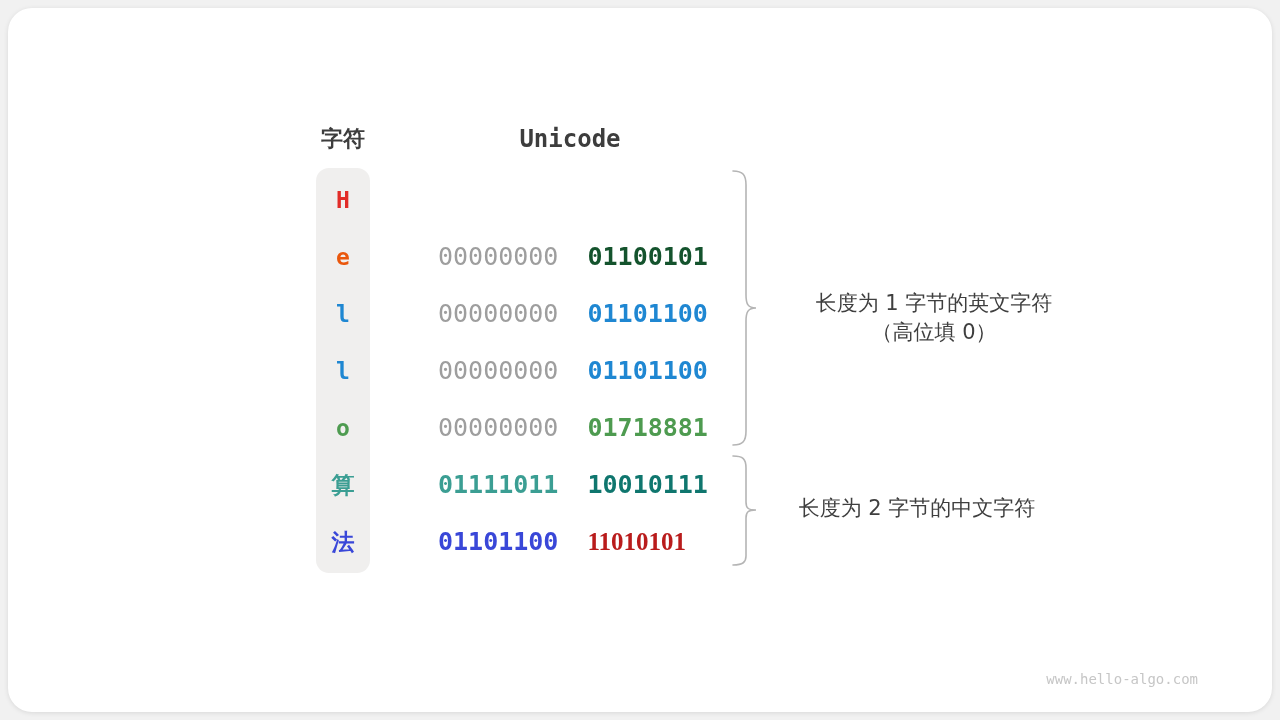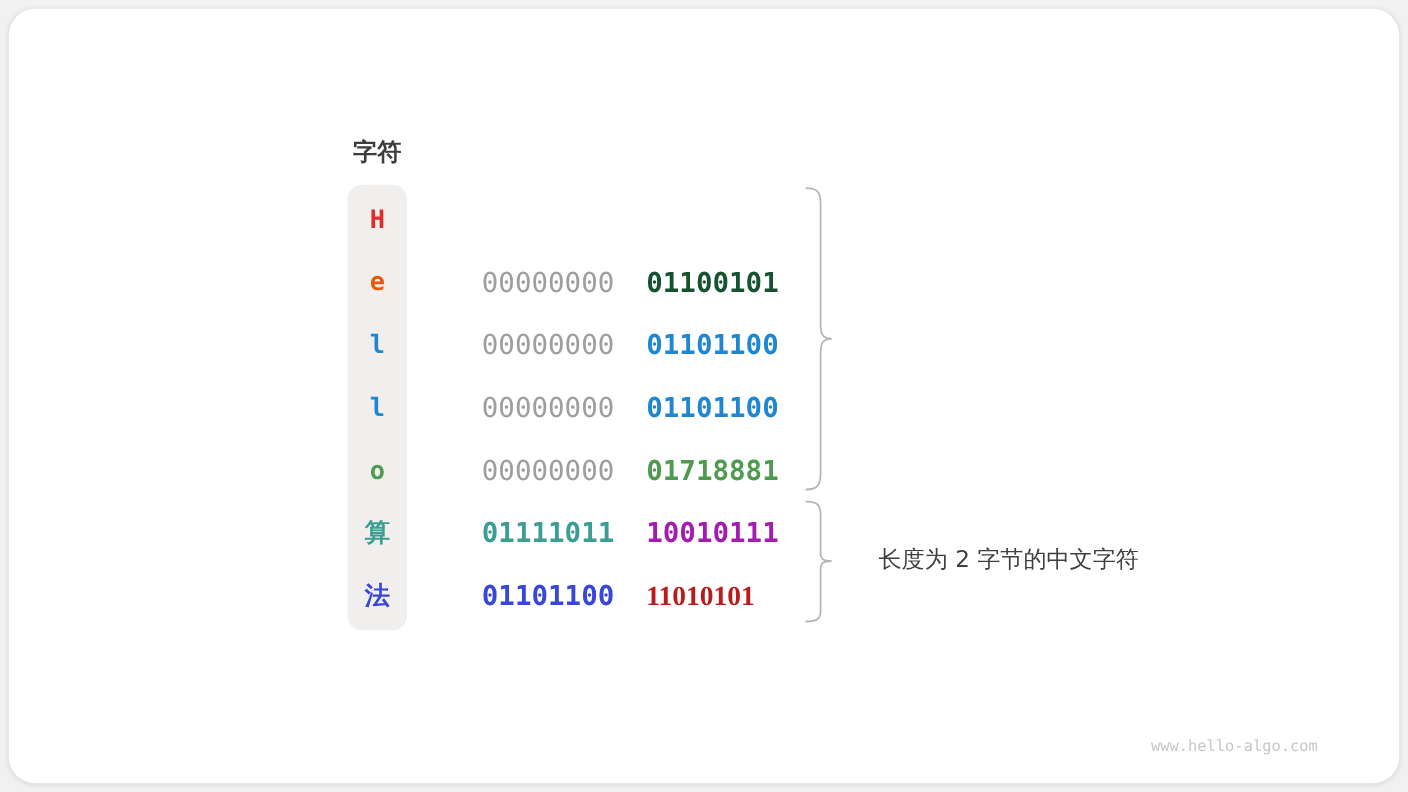--- a/index.html
+++ b/index.html
@@ -52,20 +52,21 @@
     font-size: 14px; color: #c6c6c6;
   }
 </style>
 </head>
 <body>
 
 <div id="screen">
   <div class="card">
 
     <div class="hdr char-hdr">字符</div>
+    <div class="hdr code-hdr">Unicode</div>
 
     <div class="char-col-bg"></div>
 
     <div id="rows">
   <div class="row" style="top: 177px;">
     <div class="cell-char" style="color: rgb(226, 44, 40);">H</div>
   </div>
 
   <div class="row" style="top: 234px;">
     <div class="cell-char" style="color: rgb(234, 87, 12);">e</div>
@@ -96,38 +97,42 @@
     <div class="cell-bin">
       <span class="byte b1" style="color: rgb(158, 158, 158);">00000000</span>
       <span class="byte b2 bold" style="color: rgb(78, 155, 80);">01718881</span>
     </div>
   </div>
 
   <div class="row" style="top: 462px;">
     <div class="cell-char" style="color: rgb(59, 158, 147);">算</div>
     <div class="cell-bin">
       <span class="byte b1 bold" style="color: rgb(59, 158, 147); text-align: right;">01111011</span>
-      <span class="byte b2 bold" style="color: #a21caf;">10010111</span>
+      <span class="byte b2 bold" style="color: #0f766e;">10010111</span>
     </div>
   </div>
 
   <div class="row" style="top: 519px;">
     <div class="cell-char" style="color: rgb(57, 71, 216);">法</div>
     <div class="cell-bin">
       <span class="byte b1 bold" style="color: rgb(57, 71, 216);">01101100</span>
       <span class="byte b2 bold" style="color: #b91c1c; font-family: Liberation Serif, serif;">11010101</span>
     </div>
   </div>
 </div>
 
     <svg class="braces" viewBox="0 0 50 420" aria-hidden="true">
       <path d="M 10 13 C 20 13 23 17 23 27 L 23 137 C 23 146 25 150 33 150 C 25 150 23 154 23 163 L 23 273 C 23 283 20 287 10 287" fill="none" stroke="#b5b5b5" stroke-width="1.6" stroke-linecap="round"></path>
       <path d="M 10 298 C 20 298 23 301 23 310 L 23 344 C 23 350 25 352 33 352 C 25 352 23 354 23 360 L 23 398 C 23 404 20 407 10 407" fill="none" stroke="#b5b5b5" stroke-width="1.6" stroke-linecap="round"></path>
     </svg>
 
+    <div class="ann ann1">
+      <div>长度为 1 字节的英文字符</div>
+      <div>（高位填 0）</div>
+    </div>
 
     <div class="ann ann2">
       <div>长度为 2 字节的中文字符</div>
     </div>
 
     <div class="watermark">www.hello-algo.com</div>
   </div>
 </div>
 
 </body></html>

